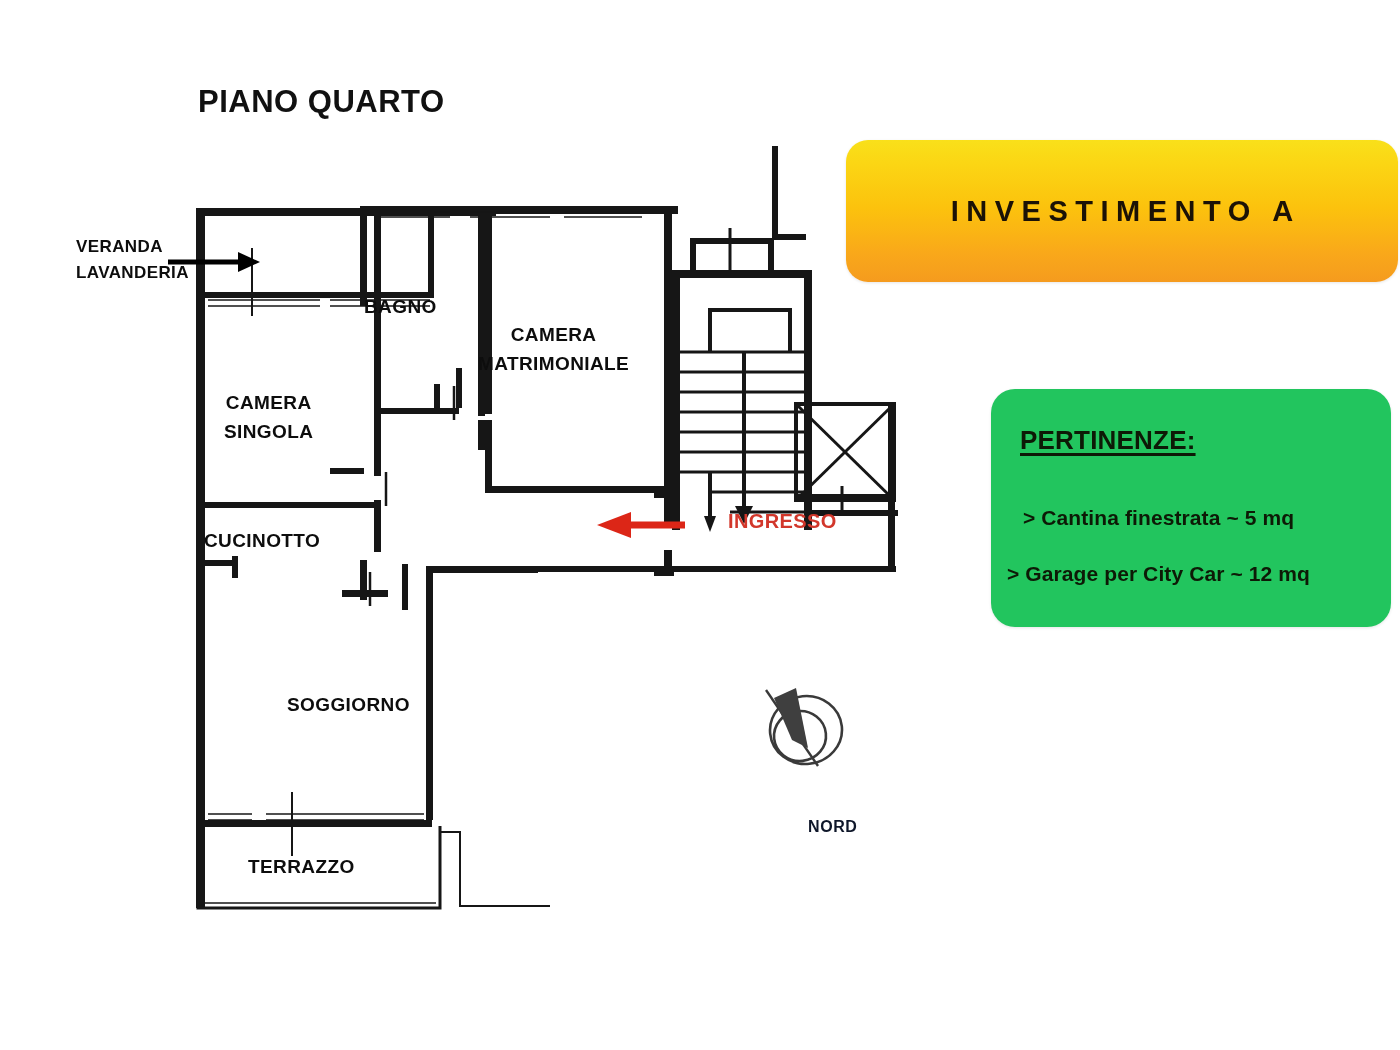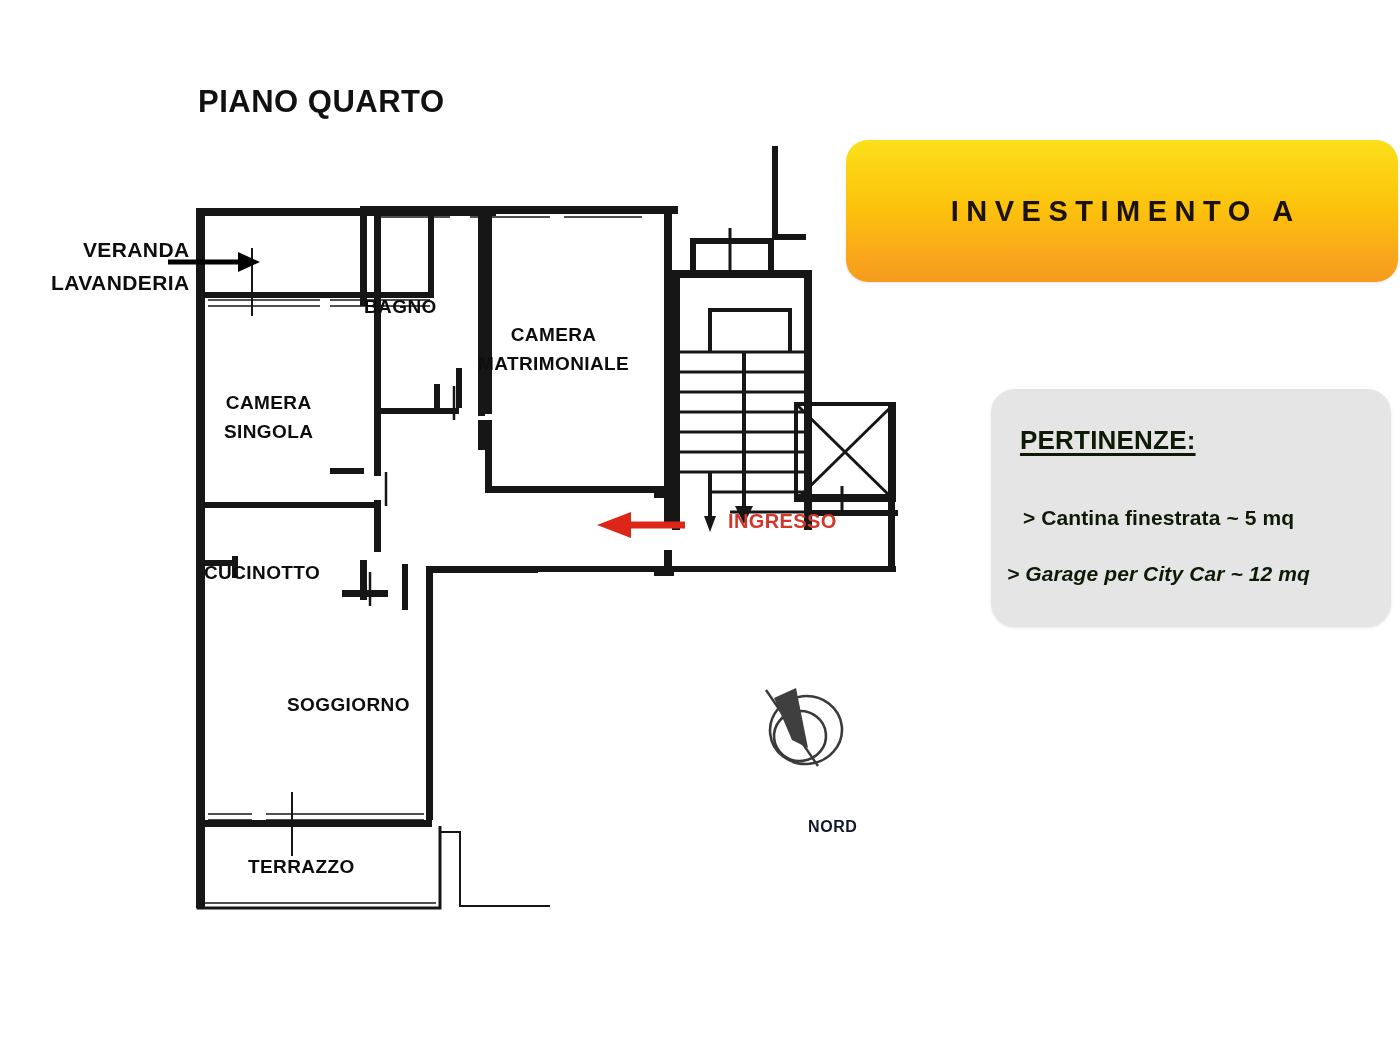--- a/index.html
+++ b/index.html
@@ -52,29 +52,29 @@
     font-size: 19px;
     font-weight: bold;
     letter-spacing: 0.4px;
     color: #0d0d0d;
     white-space: nowrap;
     text-align: right;
   }
   .room-label.two-line { line-height: 1.55; }
 
   .lbl-veranda {
-    left: 51px; top: 234px;
-    font-size: 21px;
-    text-align: right;
+    left: 76px; top: 234px;
+    font-size: 17px;
+    text-align: left;
     line-height: 1.6;
   }
   .lbl-bagno        { left: 364px;  top: 296px; }
   .lbl-camera-matr  { left: 478px;  top: 320px; text-align: center; }
   .lbl-camera-sing  { left: 224px;  top: 388px; text-align: center; }
-  .lbl-cucinotto    { left: 204px;  top: 530px; margin-top: 32px; }
+  .lbl-cucinotto    { left: 204px;  top: 530px; }
   .lbl-soggiorno    { left: 242px;  top: 694px; margin-left: 45px; }
   .lbl-terrazzo     { left: 248px;  top: 856px; }
 
   .lbl-nord {
     position: absolute;
     left: 808px; top: 818px;
     font-size: 16px;
     font-weight: bold;
     letter-spacing: 0.6px;
     color: #0f172a;
@@ -121,21 +121,21 @@
     text-indent: 7.5px;
   }
 
   .badge-green {
     position: absolute;
     left: 991px;
     top: 389px;
     width: 400px;
     height: 238px;
     border-radius: 24px;
-    background: #e5e5e5;
+    background: #22c55e;
     box-shadow: 0 1px 3px rgba(0,0,0,0.10);
     padding: 0;
   }
   .badge-green .pert-title {
     position: absolute;
     left: 29px;
     top: 36px;
     font-size: 26px;
     font-weight: bold;
     color: #0d1a06;
@@ -148,21 +148,21 @@
   .badge-green .pert-item {
     position: absolute;
     left: 16px;
     font-size: 21px;
     font-weight: bold;
     color: #0d1a06;
     letter-spacing: 0.1px;
     white-space: nowrap;
   }
   .badge-green .pert-item.i0 { top: 117px; margin-left: 16px; }
-  .badge-green .pert-item.i1 { top: 173px; font-style: italic; }
+  .badge-green .pert-item.i1 { top: 173px; }
 
   
   .arrow-veranda {
     position: absolute;
     left: 168px;
     top: 252px;
     width: 92px;
     height: 20px;
   }
   .arrow-ingresso {

